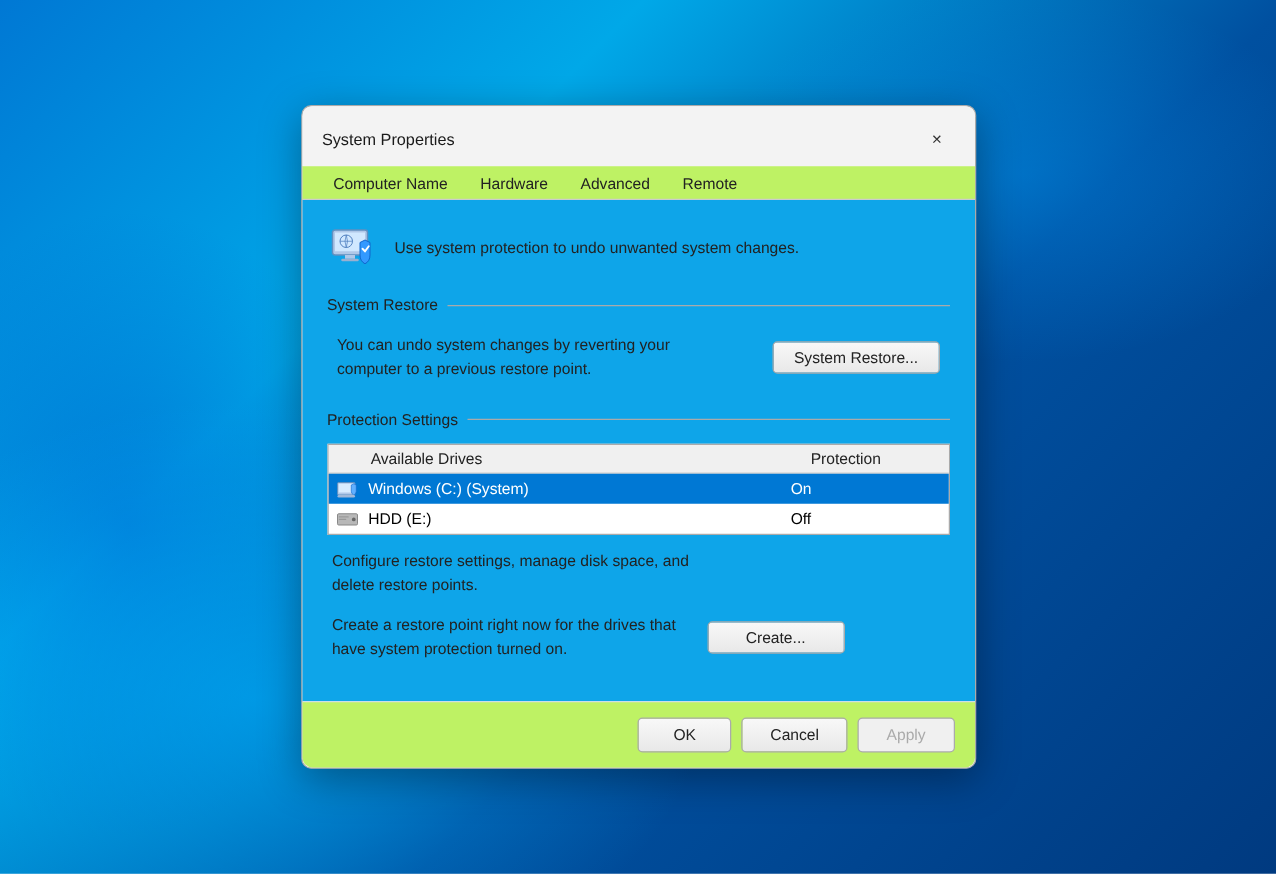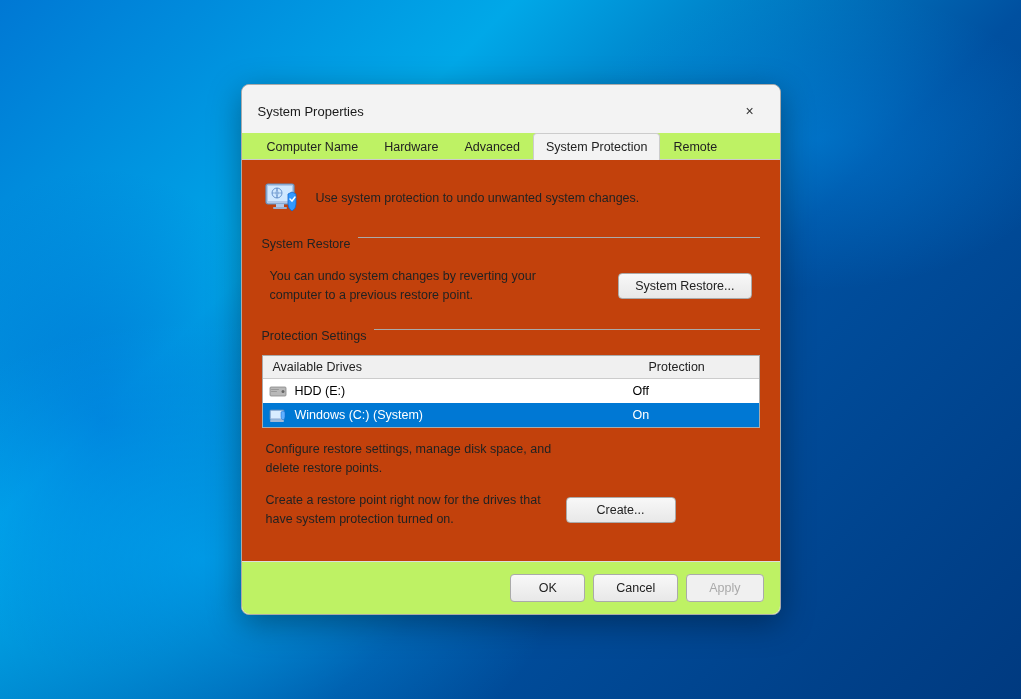--- a/index.html
+++ b/index.html
@@ -93,21 +93,21 @@
     .tab.active {
       background: #f3f3f3;
       border-color: #ccc;
       border-bottom-color: #f3f3f3;
       font-weight: 500;
       z-index: 1;
     }
 
     .content {
       padding: 16px 20px;
-      background: #c2410c;
+      background: #0ea5e9;
       flex: 1;
     }
 
     .header-row {
       display: flex;
       align-items: center;
       gap: 12px;
       margin-bottom: 16px;
     }
 
@@ -118,20 +118,21 @@
     }
 
     .header-text {
       font-size: 12.5px;
       color: #222;
       line-height: 1.4;
     }
 
     .section-divider {
       display: flex;
+      align-items: center;
       gap: 8px;
       margin-bottom: 12px;
     }
 
     .section-label {
       font-size: 12.5px;
       color: #222;
       white-space: nowrap;
     }
 
@@ -186,20 +187,21 @@
       display: flex;
       background: #f0f0f0;
       border-bottom: 1px solid #ccc;
     }
 
     .drives-header-cell {
       padding: 4px 10px;
       font-size: 12.5px;
       color: #222;
       font-weight: 400;
+      margin-left: 24px;
     }
 
     .drives-header-cell:first-child { flex: 1; }
     .drives-header-cell:last-child { width: 120px; }
 
     .drives-row {
       display: flex;
       align-items: center;
       padding: 3px 6px;
       cursor: pointer;
@@ -286,21 +288,20 @@
 
   <div class="title-bar">
     <span class="title-text">System Properties</span>
     <button class="close-btn">×</button>
   </div>
 
   <div class="tabs">
     <div class="tab">Computer Name</div>
     <div class="tab">Hardware</div>
     <div class="tab">Advanced</div>
-    <div class="tab active">System Protection</div>
     <div class="tab">Remote</div>
   </div>
 
   <div class="content">
 
     <div class="header-row">
       <div>
         
         <svg class="shield-icon" viewBox="0 0 42 42" xmlns="http://www.w3.org/2000/svg">
 
@@ -337,44 +338,44 @@
     <div class="protection-section">
       <div class="section-divider">
         <span class="section-label">Protection Settings</span>
         <div class="divider-line"></div>
       </div>
 
       <div class="drives-table">
         <div class="drives-header">
           <div class="drives-header-cell">Available Drives</div>
           <div class="drives-header-cell">Protection</div>
+        </div>
+
+        <div class="drives-row selected">
+          <svg class="drive-icon" viewBox="0 0 22 18">
+            <rect x="1" y="4" width="14" height="10" rx="1" fill="#b0c8e8" stroke="#6090c0" stroke-width="0.8"></rect>
+            <rect x="2" y="5" width="12" height="7" fill="#d8ecff"></rect>
+
+            <path d="M12 6 L12 11 Q12 13 14 14 Q16 13 16 11 L16 6 L14 5 Z" fill="#60b0ff" stroke="#1166cc" stroke-width="0.5"></path>
+            <rect x="1" y="14" width="14" height="2" rx="1" fill="#a0b8d8"></rect>
+          </svg>
+          <span class="drive-name">Windows (C:) (System)</span>
+          <span class="drive-protection">On</span>
         </div>
 
         <div class="drives-row">
           <svg class="drive-icon" viewBox="0 0 22 18">
             <rect x="1" y="5" width="16" height="9" rx="1" fill="#b8b8b8" stroke="#888" stroke-width="0.8"></rect>
             <circle cx="14" cy="9.5" r="1.5" fill="#666"></circle>
             <rect x="2" y="7" width="8" height="1" rx="0.5" fill="#999"></rect>
             <rect x="2" y="9" width="6" height="1" rx="0.5" fill="#999"></rect>
           </svg>
           <span class="drive-name">HDD (E:)</span>
           <span class="drive-protection">Off</span>
         </div>
-
-        <div class="drives-row selected">
-          <svg class="drive-icon" viewBox="0 0 22 18">
-            <rect x="1" y="4" width="14" height="10" rx="1" fill="#b0c8e8" stroke="#6090c0" stroke-width="0.8"></rect>
-            <rect x="2" y="5" width="12" height="7" fill="#d8ecff"></rect>
-
-            <path d="M12 6 L12 11 Q12 13 14 14 Q16 13 16 11 L16 6 L14 5 Z" fill="#60b0ff" stroke="#1166cc" stroke-width="0.5"></path>
-            <rect x="1" y="14" width="14" height="2" rx="1" fill="#a0b8d8"></rect>
-          </svg>
-          <span class="drive-name">Windows (C:) (System)</span>
-          <span class="drive-protection">On</span>
-        </div>
       </div>
 
       <div class="configure-section">
         <p class="configure-desc">Configure restore settings, manage disk space, and
 delete restore points.</p>
       </div>
 
       <div class="create-section">
         <p class="create-desc">Create a restore point right now for the drives that
 have system protection turned on.</p>

